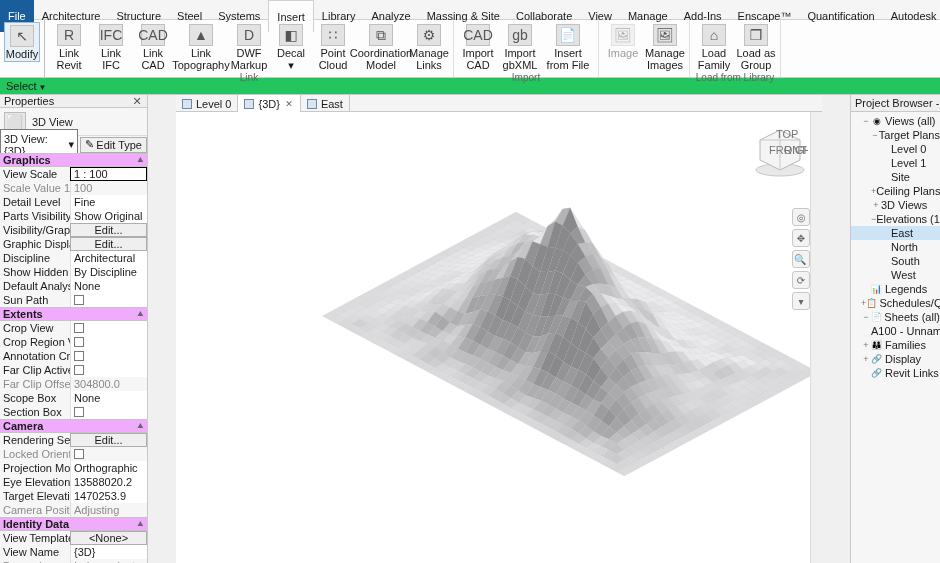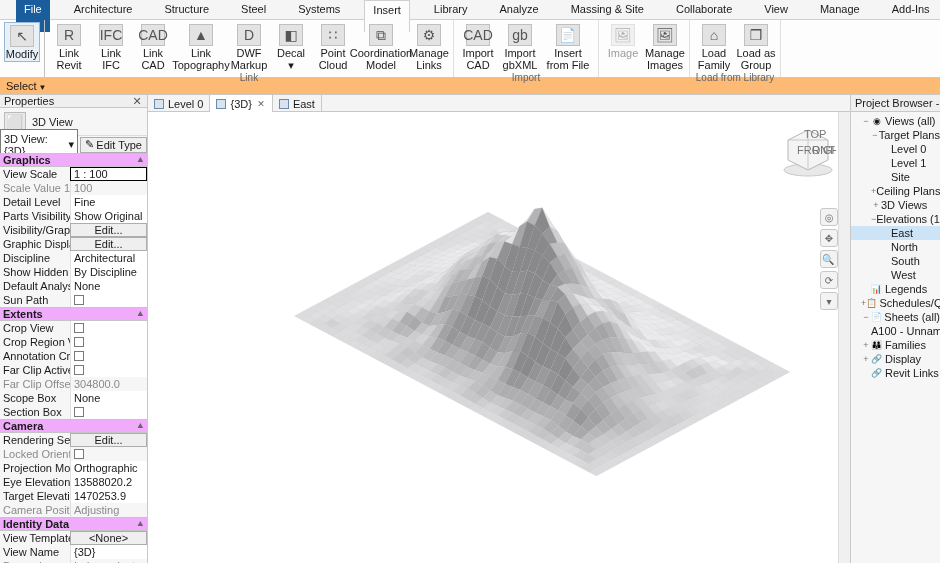--- a/index.html
+++ b/index.html
@@ -1,34 +1,34 @@
 <!DOCTYPE html>
 <html><head>
 <meta charset="utf-8">
 <style>
 *{box-sizing:border-box;margin:0;padding:0;font-family:"Segoe UI",Arial,sans-serif;font-size:11px;color:#1a1a1a;}
 html,body{width:940px;height:563px;overflow:hidden;background:#f0f0f0;}
 .tabs{display:flex;height:20px;background:#f5f5f5;border-bottom:1px solid #d0d0d0;}
-.tab{padding:3px 8px 0;height:32px;cursor:pointer;white-space:nowrap;margin-left:16px;}
+.tab{padding:10px 8px 0;height:32px;cursor:pointer;white-space:nowrap;}
 .tab.file{background:#1a5d9d;color:#fff;}
 .tab.active{background:#fdfdfd;border-top:1px solid #d0d0d0;border-left:1px solid #d0d0d0;border-right:1px solid #d0d0d0;}
 .ribbon{display:flex;height:58px;background:#fdfdfd;border-bottom:1px solid #c8c8c8;}
 .rgroup{display:flex;flex-direction:column;align-items:center;border-right:1px solid #e0e0e0;padding:2px 4px 0;}
 .rgroup .btns{display:flex;gap:2px;}
 .rbtn{display:flex;flex-direction:column;align-items:center;width:40px;padding:2px 0 0;cursor:pointer;text-align:center;line-height:1.05;font-size:10px;}
 .rbtn.wide{width:52px}
 .rbtn.narrow{width:36px}
 .rbtn .ic{width:24px;height:22px;margin-bottom:2px;background:#e3e3e3;border:1px solid #c0c0c0;display:flex;align-items:center;justify-content:center;font-size:14px;color:#555;}
 .rbtn.disabled{opacity:.45;cursor:default;}
 .rgroup .grouplbl{font-size:10px;color:#666;margin-top:auto;padding:1px 0;}
 .modify{border-right:1px solid #c0c0c0;}
 .modify .rbtn{background:#e8f0f8;border:1px solid #9ab8d6;}
-.selectbar{height:17px;background:#fdba74;border-bottom:1px solid #c8c8c8;padding:1px 6px;font-size:10px;color:#444;display:flex;align-items:center;}
+.selectbar{height:17px;background:#22c55e;border-bottom:1px solid #c8c8c8;padding:1px 6px;font-size:10px;color:#444;display:flex;align-items:center;}
 .selectbar .dd{margin-left:2px;font-size:8px;}
-.main{display:flex;height:468px;}
+.main{display:flex;height:468px;gap:28px;}
 .leftcol{width:148px;display:flex;flex-direction:column;border-right:1px solid #c8c8c8;background:#f6f6f6;}
 .pheader{display:flex;align-items:center;justify-content:space-between;height:17px;background:#efefef;border-bottom:1px solid #c8c8c8;padding:0 4px;}
 .pheader .x{width:12px;height:12px;display:flex;align-items:center;justify-content:center;cursor:pointer;color:#555;}
 .ptype{display:flex;align-items:center;height:28px;padding:4px;gap:6px;border-bottom:1px solid #dcdcdc;}
 .ptype .cube{width:22px;height:20px;background:#e8e8e8;border:1px solid #bbb;display:flex;align-items:center;justify-content:center;font-size:14px;}
 .viewrow{display:flex;align-items:center;height:17px;font-size:10px;}
 .viewrow .vdrop{flex:1;height:32px;border:1px solid #7a7a7a;background:#fff;padding:0 3px;display:flex;align-items:center;justify-content:space-between;}
 .viewrow .edittype{height:16px;padding:0 4px;border:1px solid #adadad;background:#efefef;margin-left:2px;display:flex;align-items:center;gap:2px;font-size:10px;}
 .section{height:14px;background:#f0abfc;border-top:1px solid #c4c4c4;border-bottom:1px solid #c4c4c4;padding:0 3px;font-size:10px;font-weight:bold;display:flex;align-items:center;justify-content:space-between;}
 .section .exp{font-size:9px;color:#666;}

